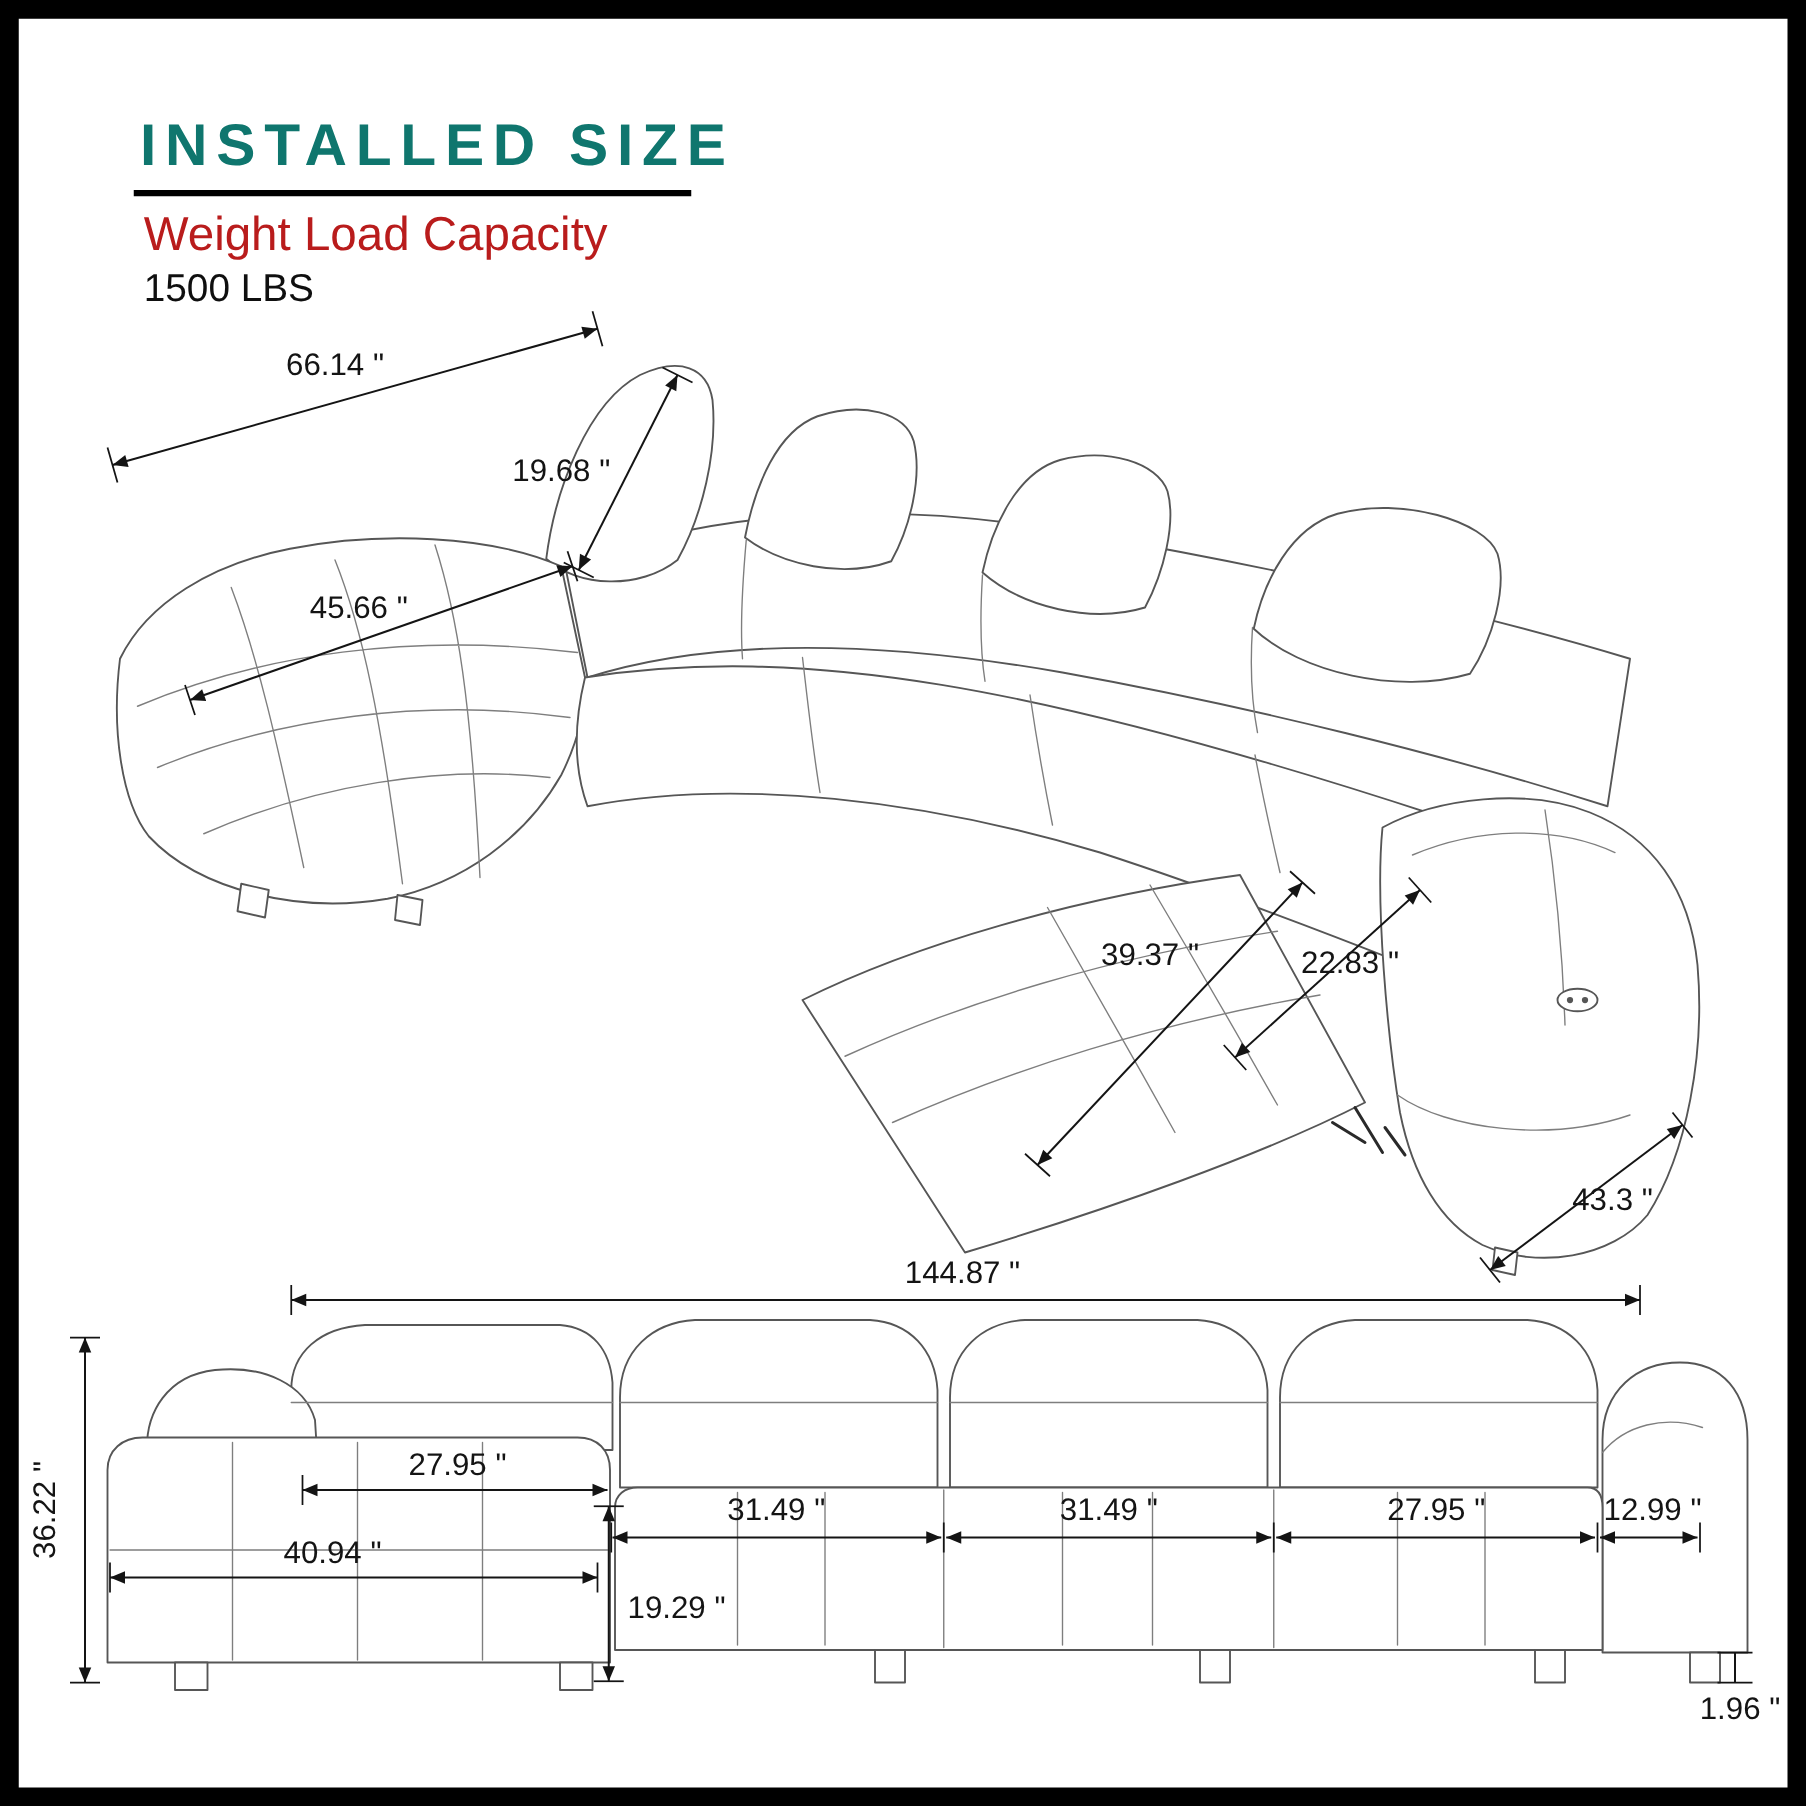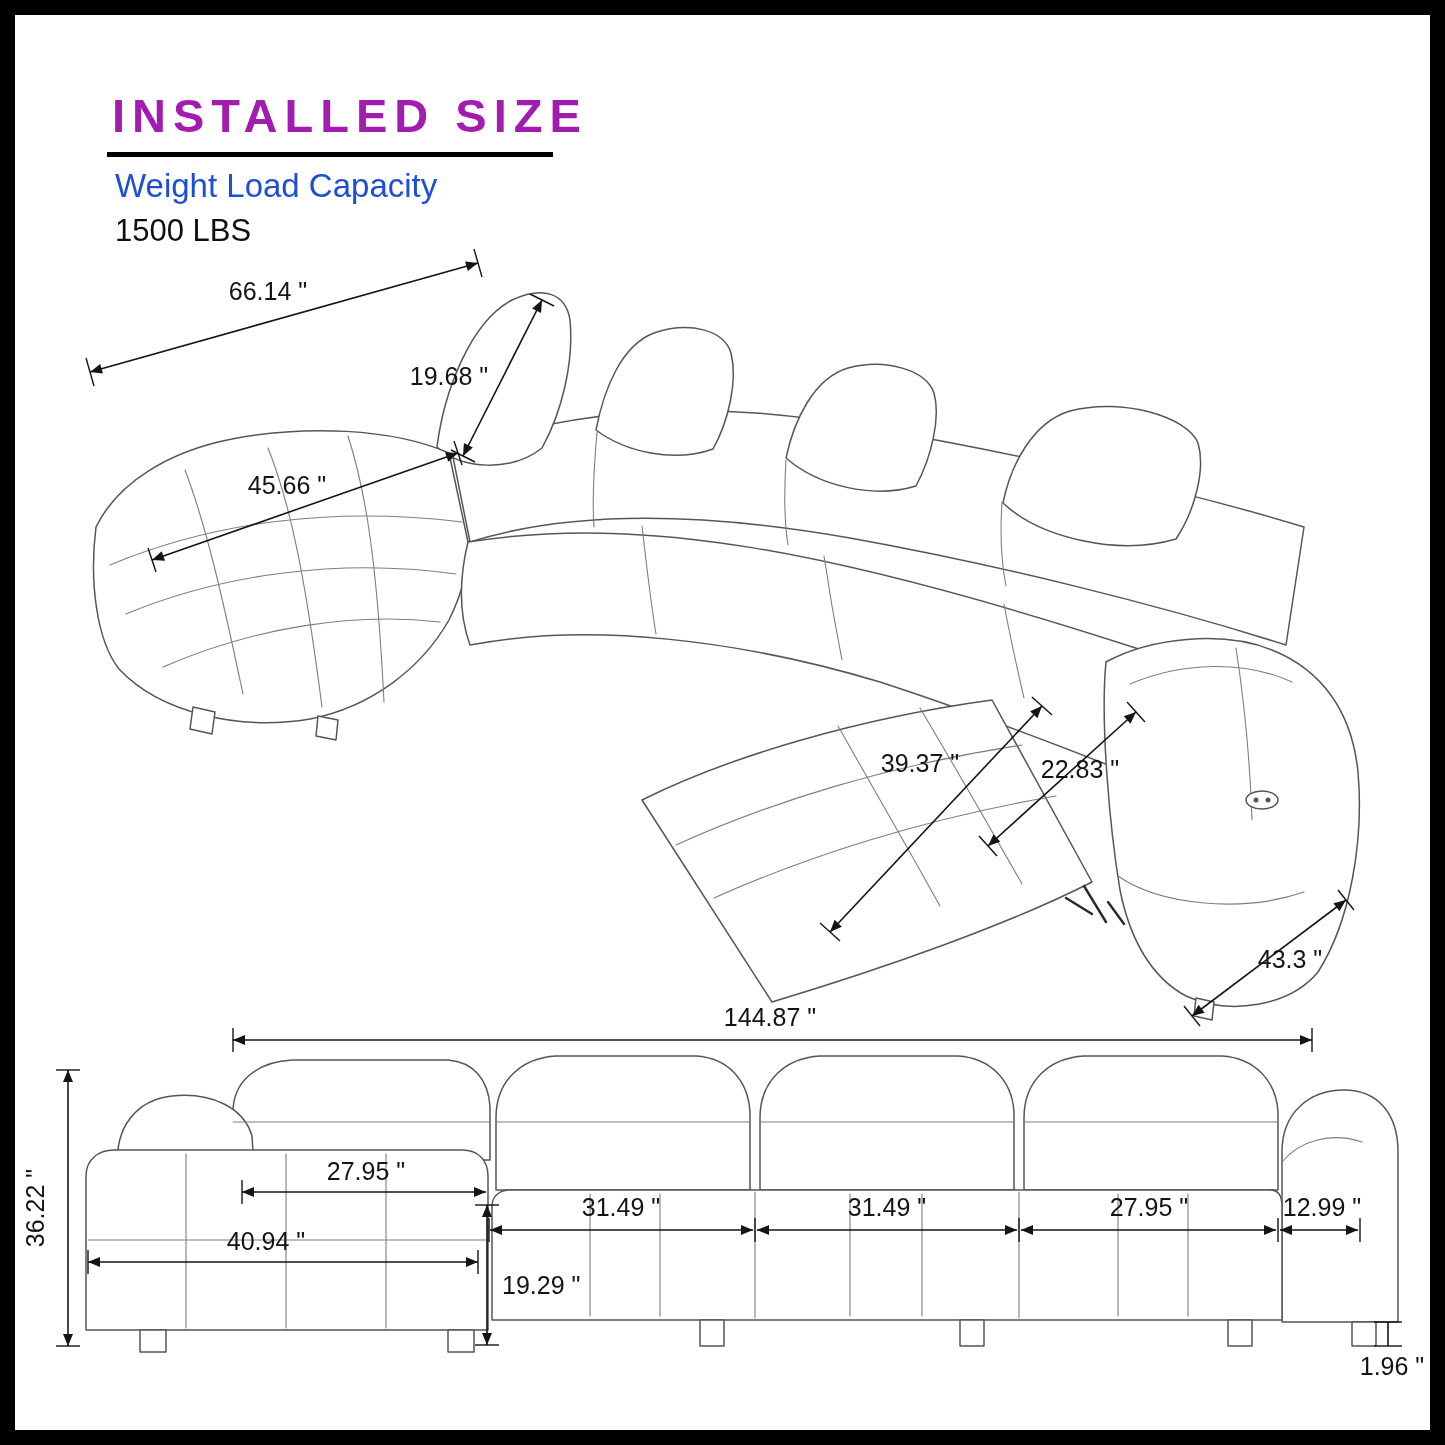--- a/index.html
+++ b/index.html
@@ -9,29 +9,29 @@
     box-sizing:border-box;
     border:15px solid #000000;
     background:#ffffff;
     overflow:hidden;
     font-family:"Liberation Sans","DejaVu Sans",sans-serif;
     color:#141414;
   }
   .hdr-title{
     position:absolute;left:97px;top:73px;
     font-size:47px;font-weight:800;letter-spacing:7px;
-    color:#a21caf;white-space:nowrap;text-align:center;
+    color:#0f766e;white-space:nowrap;text-align:center;
   }
   .hdr-rule{
     position:absolute;left:92px;top:137px;
     width:446px;height:5px;background:#000000;
   }
   .hdr-sub{
     position:absolute;left:100px;top:152px;
-    font-size:33px;font-weight:400;color:#1d4ed8;white-space:nowrap;
+    font-size:38px;font-weight:400;color:#b91c1c;white-space:nowrap;
   }
   .hdr-cap{
     position:absolute;left:100px;top:198px;
     font-size:31px;font-weight:400;color:#0f0f0f;white-space:nowrap;
   }
   svg.canvas{position:absolute;left:-15px;top:-15px;width:1445px;height:1445px;}
   svg text{
     font-family:"Liberation Sans","DejaVu Sans",sans-serif;
     font-size:25px;fill:#141414;font-weight:500;
   }

